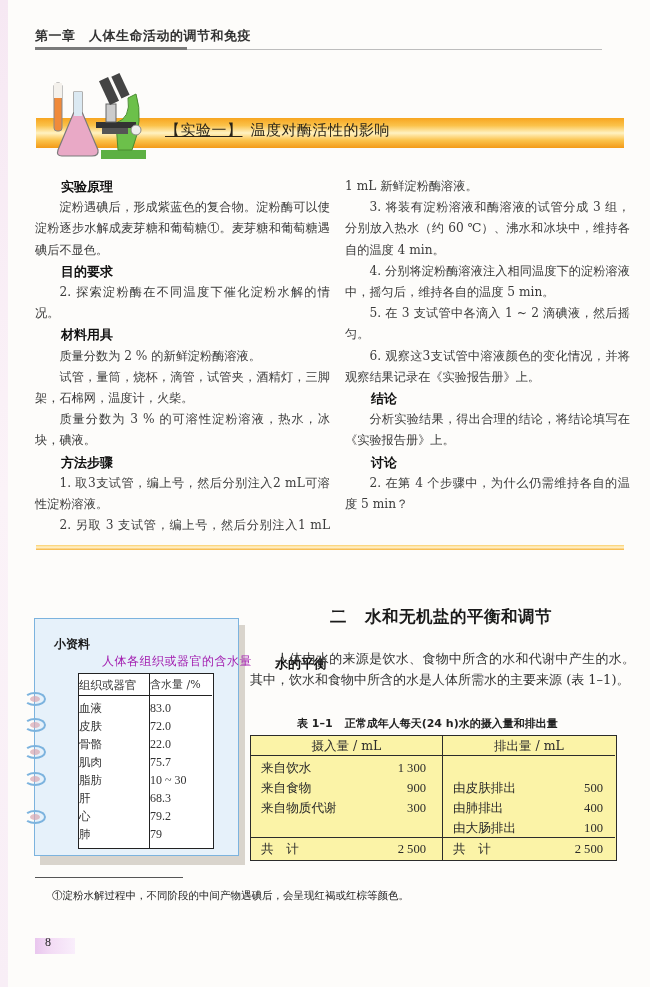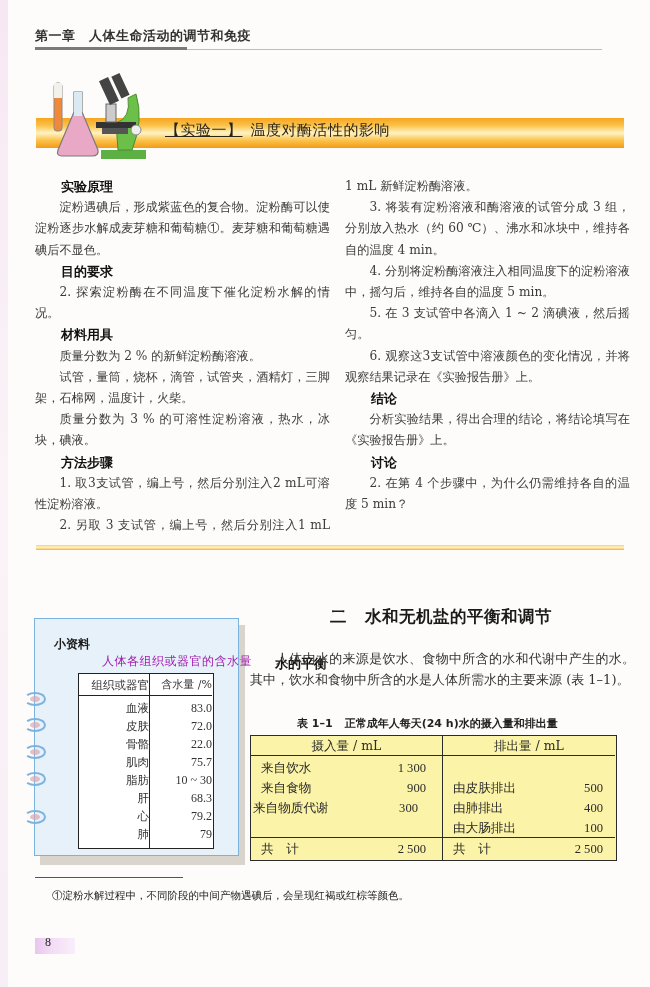--- a/index.html
+++ b/index.html
@@ -67,21 +67,21 @@
     font-weight: bold; font-size: 12px; color: #1b1b1b; }
   .card-sub { position: absolute; left: 54px; top: 653px; font-size: 12px; color: #a21caf; letter-spacing: 0.5px; margin-left: 48px; }
   .ring { position: absolute; left: 24px; width: 22px; height: 14px; border: 2px solid #7cb3de;
     border-radius: 50%; border-left-color: transparent; border-bottom-color: #7cb3de; }
   .ring::after { content: ""; position: absolute; left: 4px; top: 2px; width: 10px; height: 6px;
     background: #d9a6b0; border-radius: 50%; opacity: 0.7; }
   .card-table { position: absolute; left: 78px; top: 673px; width: 136px; height: 176px;
     background: #fff; border: 1.5px solid #222; font-size: 11.5px; color: #333; }
   .ct-head { position: absolute; top: 0; left: 0; width: 133px; height: 22px; border-bottom: 1px solid #222; }
   .ct-vline { position: absolute; left: 70px; top: 0; width: 1px; height: 174px; background: #222; }
-  .ct-cell { position: absolute; text-align: right; height: 18px; line-height: 18px; }
+  .ct-cell { position: absolute; text-align: left; height: 18px; line-height: 18px; }
   .ct-c1 { left: 0; width: 70px; }
   .ct-c2 { left: 71px; width: 62px; font-family: "Liberation Serif", serif; font-size: 12px; }
 
   
   .fn-rule { position: absolute; left: 35px; top: 877px; width: 148px; height: 1px; background: #555; }
   .footnote { position: absolute; left: 52px; top: 889px; font-size: 10.5px; color: #222; }
 
   .page-num-box { position: absolute; left: 35px; top: 938px; width: 40px; height: 16px;
     background: linear-gradient(90deg, #e9c6ee 0%, #f3dcf5 40%, #f9eefb 100%); }
   .page-num { position: absolute; left: 45px; top: 935px; font-size: 12px; color: #222; font-family: "Liberation Serif", serif; }
@@ -197,21 +197,21 @@
   <div class="wt-totalline"></div>
 
   <div class="wt-row" style="left:10px;width:165px;top:22px">
     <span class="wt-label">来自饮水</span>
     <span class="wt-val">1 300</span>
   </div>
   <div class="wt-row" style="left:10px;width:165px;top:42px">
     <span class="wt-label">来自食物</span>
     <span class="wt-val">900</span>
   </div>
-  <div class="wt-row" style="left:2px;width:165px;top:62px">
+  <div class="wt-row" style="left:10px;width:165px;top:62px">
     <span class="wt-label">来自物质代谢</span>
     <span class="wt-val">300</span>
   </div>
   <div class="wt-row" style="left:10px;width:165px;top:103px">
     <span class="wt-label">共　计</span>
     <span class="wt-val">2 500</span>
   </div>
 
   <div class="wt-row" style="left:202px;width:150px;top:42px">
     <span class="wt-label">由皮肤排出</span>

